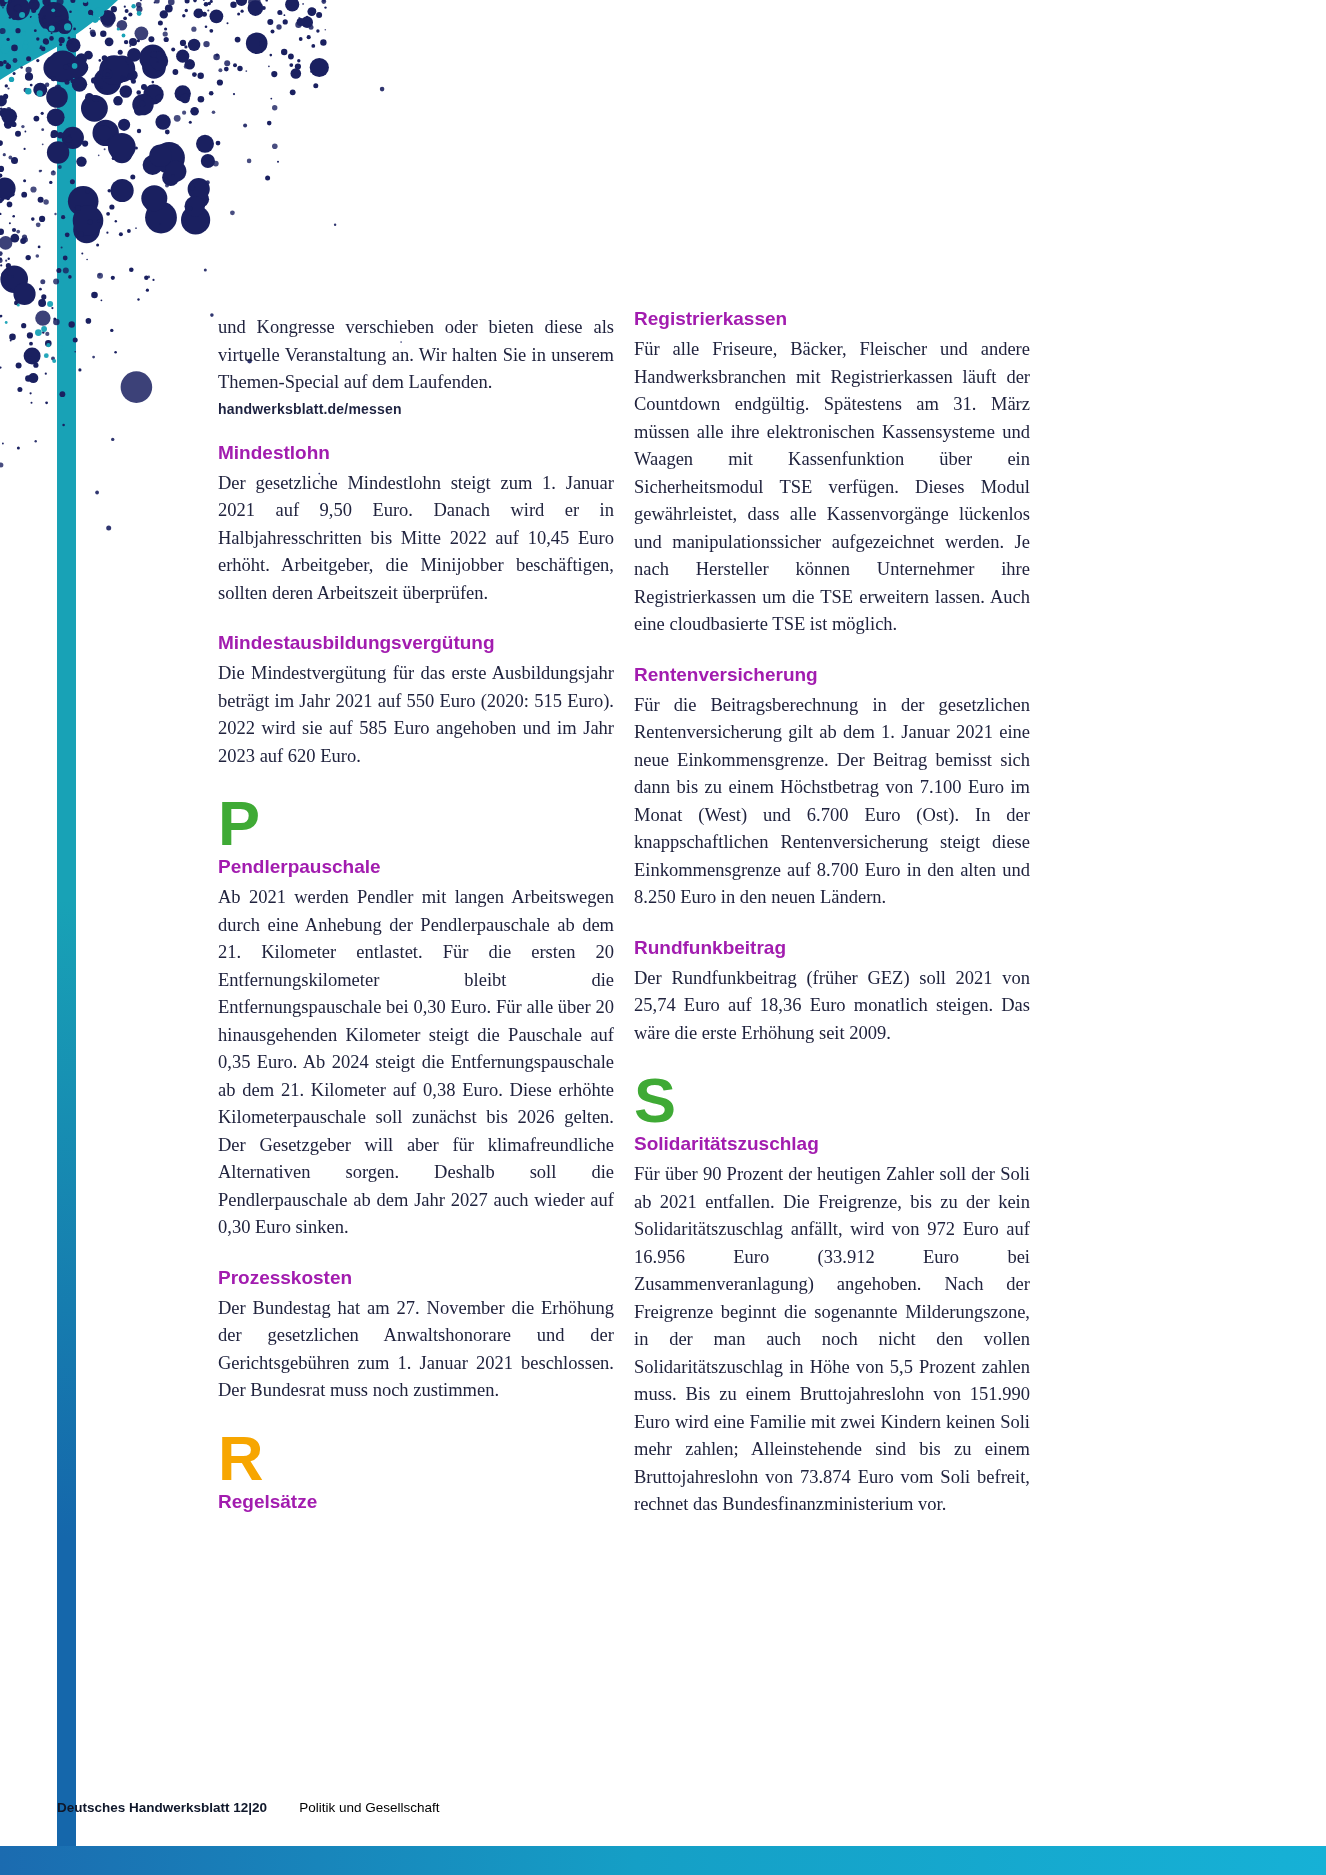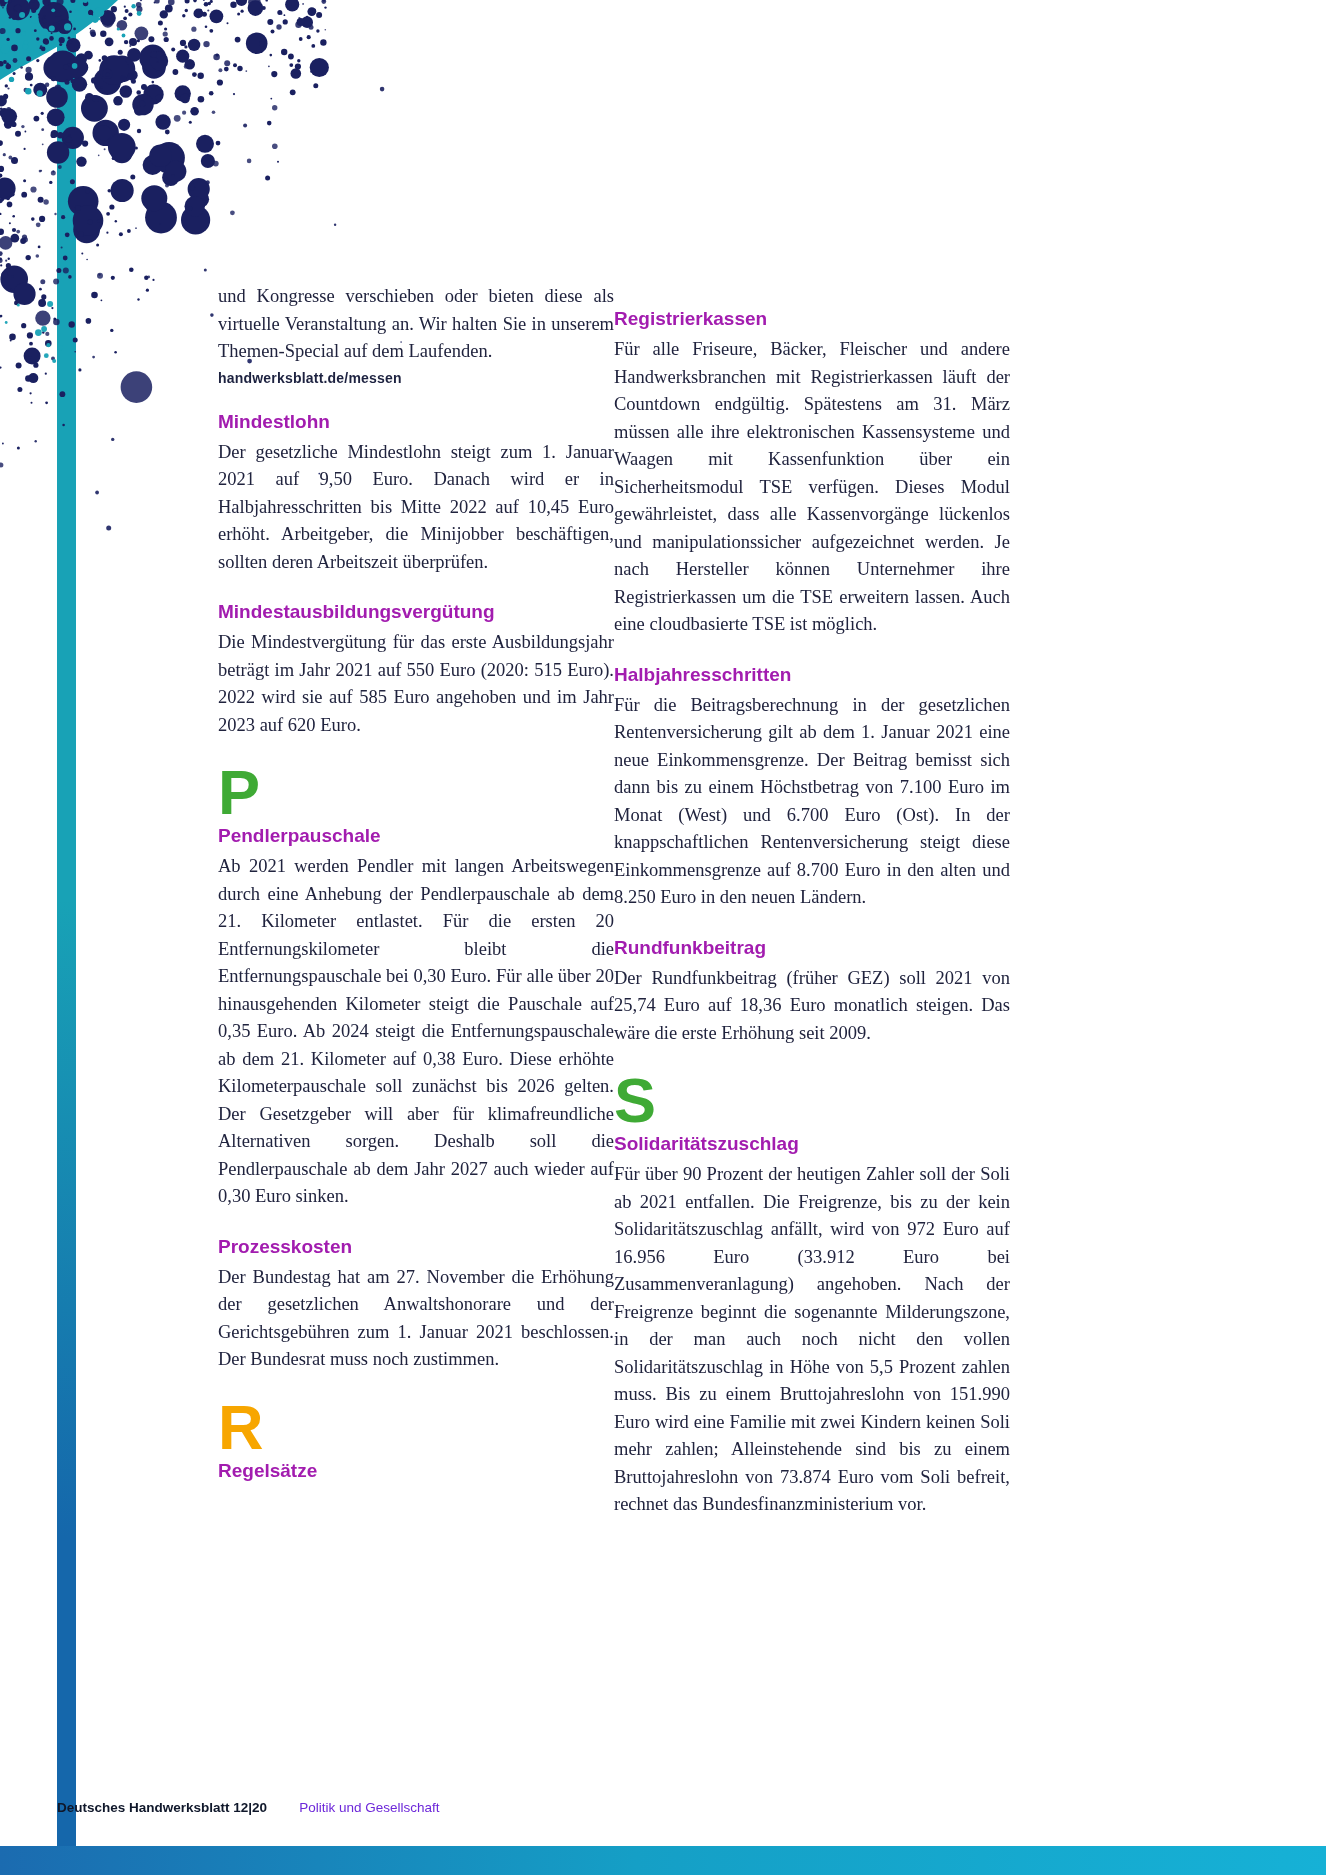--- a/index.html
+++ b/index.html
@@ -31,20 +31,22 @@
     width: 1326px;
     height: 29px;
     background: linear-gradient(90deg, #1b6bb0 0%, #159fc6 48%, #16b1d6 100%);
   }
   .content {
     position: absolute;
     left: 218px;
     top: 283px;
     width: 813px;
     display: flex;
+    gap: 20px;
+    align-items: flex-end;
   }
   .col { width: 396px; }
   .body-text {
     font-size: 18.5px;
     line-height: 27.5px;
     text-align: justify;
     color: #20233e;
     margin: 0;
     hyphens: auto;
     -webkit-hyphens: auto;
@@ -76,21 +78,21 @@
   .drop-letter + .section-heading { margin-top: 3px; }
   .footer {
     position: absolute;
     left: 57px;
     top: 1800px;
     font-family: "Liberation Sans", sans-serif;
     font-size: 13.5px;
     white-space: nowrap;
   }
   .footer .mag { font-weight: bold; color: #0f172a; margin-right: 32px; }
-  .footer .section-name { color: #6d28d9; }
+  .footer .section-name { color: #000000; }
 </style>
 </head>
 <body>
 
 <div class="page">
 
   <div class="left-strip"></div>
 
   <svg class="splatter" width="420" height="560" viewBox="0 0 420 560" aria-hidden="true">
     <path d="M0,0 L118,0 C95,22 70,40 48,52 C30,62 12,72 0,80 Z" fill="#18a2b6"></path>
@@ -646,21 +648,21 @@
         <h3 class="section-heading">Pendlerpauschale</h3>
         <p class="body-text">Ab 2021 werden Pendler mit langen Arbeitswegen durch eine Anhebung der Pendlerpauschale ab dem 21. Kilometer entlastet. Für die ersten 20 Entfernungskilometer bleibt die Entfernungspauschale bei 0,30 Euro. Für alle über 20 hinausgehenden Kilometer steigt die Pauschale auf 0,35 Euro. Ab 2024 steigt die Entfernungspauschale ab dem 21. Kilometer auf 0,38 Euro. Diese erhöhte Kilometerpauschale soll zunächst bis 2026 gelten. Der Gesetzgeber will aber für klimafreundliche Alternativen sorgen. Deshalb soll die Pendlerpauschale ab dem Jahr 2027 auch wieder auf 0,30 Euro sinken.</p>
         <h3 class="section-heading">Prozesskosten</h3>
         <p class="body-text">Der Bundestag hat am 27. November die Erhöhung der gesetzlichen Anwaltshonorare und der Gerichtsgebühren zum 1. Januar 2021 beschlossen. Der Bundesrat muss noch zustimmen.</p>
         <div class="drop-letter" style="color: rgb(247, 166, 0);">R</div>
         <h3 class="section-heading">Regelsätze</h3>
       </div>
     <div class="col" id="col-right">
         <h3 class="section-heading">Registrierkassen</h3>
         <p class="body-text">Für alle Friseure, Bäcker, Fleischer und andere Handwerksbranchen mit Registrierkassen läuft der Countdown endgültig. Spätestens am 31. März müssen alle ihre elektronischen Kassensysteme und Waagen mit Kassenfunktion über ein Sicherheitsmodul TSE verfügen. Dieses Modul gewährleistet, dass alle Kassenvorgänge lückenlos und manipulationssicher aufgezeichnet werden. Je nach Hersteller können Unternehmer ihre Registrierkassen um die TSE erweitern lassen. Auch eine cloudbasierte TSE ist möglich.</p>
-        <h3 class="section-heading">Halbjahresschritten</h3>
+        <h3 class="section-heading">Rentenversicherung</h3>
         <p class="body-text">Für die Beitragsberechnung in der gesetzlichen Rentenversicherung gilt ab dem 1. Januar 2021 eine neue Einkommensgrenze. Der Beitrag bemisst sich dann bis zu einem Höchstbetrag von 7.100 Euro im Monat (West) und 6.700 Euro (Ost). In der knappschaftlichen Rentenversicherung steigt diese Einkommensgrenze auf 8.700 Euro in den alten und 8.250 Euro in den neuen Ländern.</p>
         <h3 class="section-heading">Rundfunkbeitrag</h3>
         <p class="body-text">Der Rundfunkbeitrag (früher GEZ) soll 2021 von 25,74 Euro auf 18,36 Euro monatlich steigen. Das wäre die erste Erhöhung seit 2009.</p>
         <div class="drop-letter" style="color: rgb(63, 170, 53);">S</div>
         <h3 class="section-heading">Solidaritätszuschlag</h3>
         <p class="body-text">Für über 90 Prozent der heutigen Zahler soll der Soli ab 2021 entfallen. Die Freigrenze, bis zu der kein Solidaritätszuschlag anfällt, wird von 972 Euro auf 16.956 Euro (33.912 Euro bei Zusammenveranlagung) angehoben. Nach der Freigrenze beginnt die sogenannte Milderungszone, in der man auch noch nicht den vollen Solidaritätszuschlag in Höhe von 5,5 Prozent zahlen muss. Bis zu einem Bruttojahreslohn von 151.990 Euro wird eine Familie mit zwei Kindern keinen Soli mehr zahlen; Alleinstehende sind bis zu einem Bruttojahreslohn von 73.874 Euro vom Soli befreit, rechnet das Bundesfinanzministerium vor.</p>
       </div>
   </div>
 
   <div class="footer">

